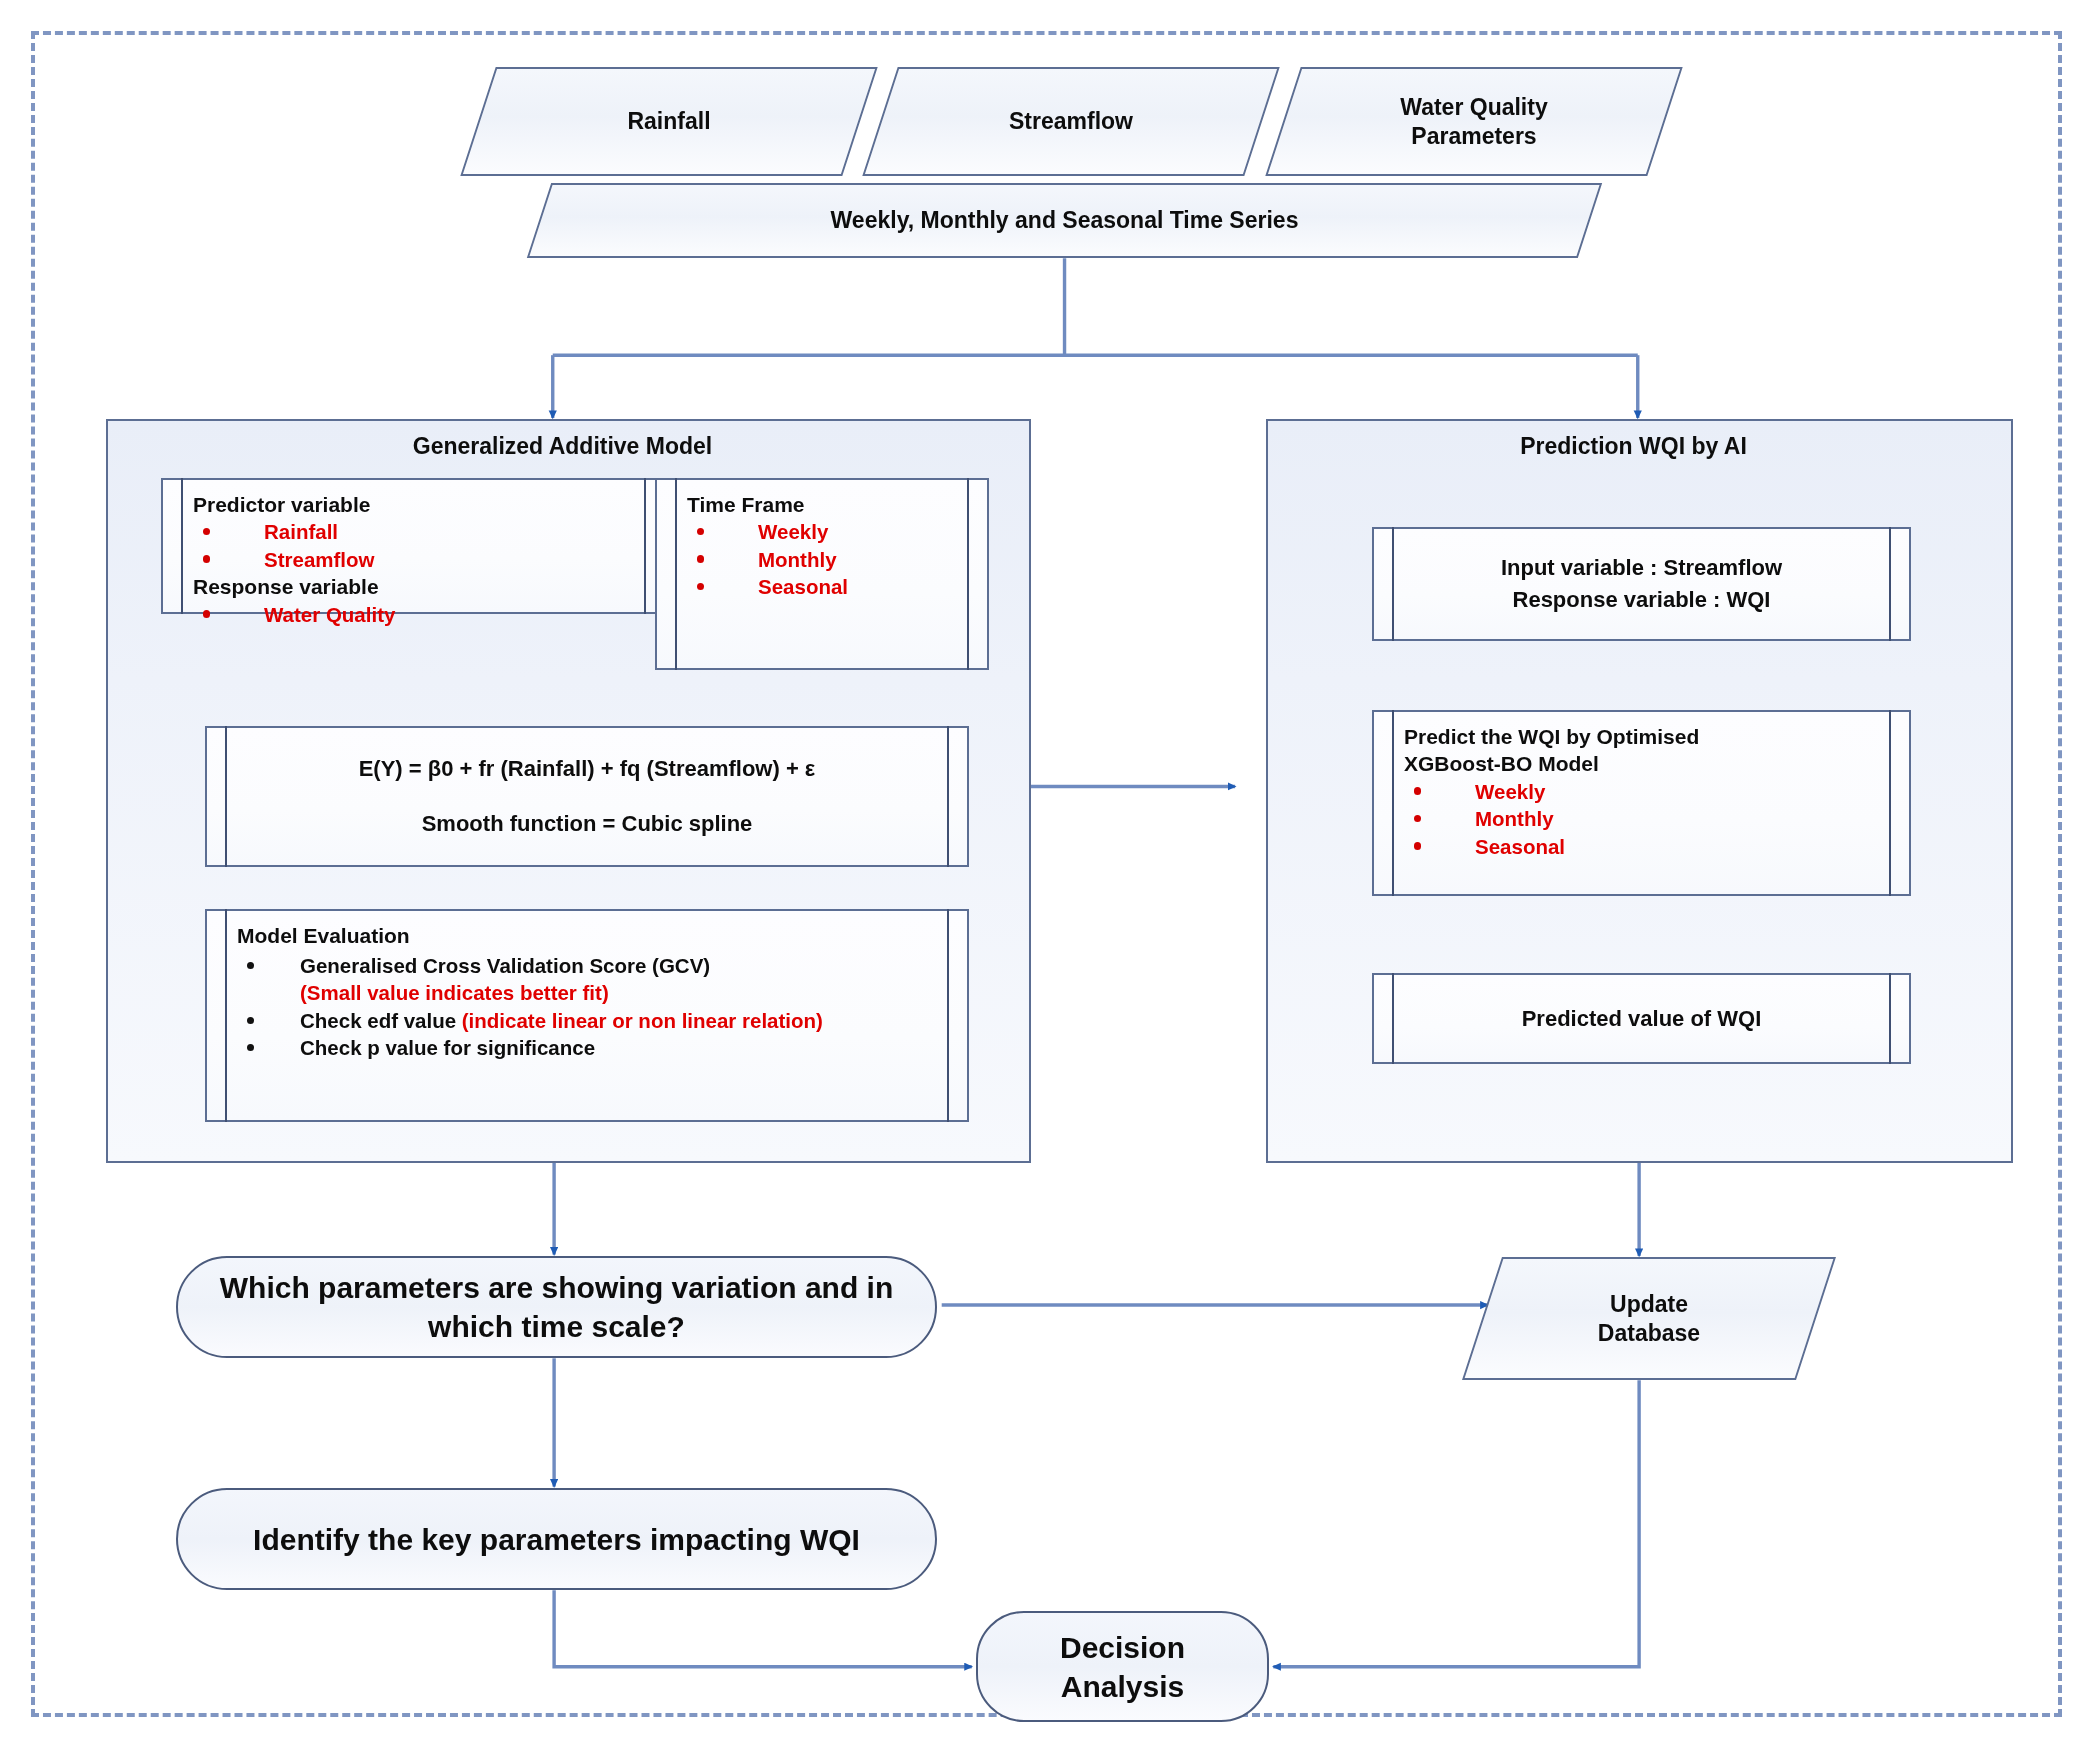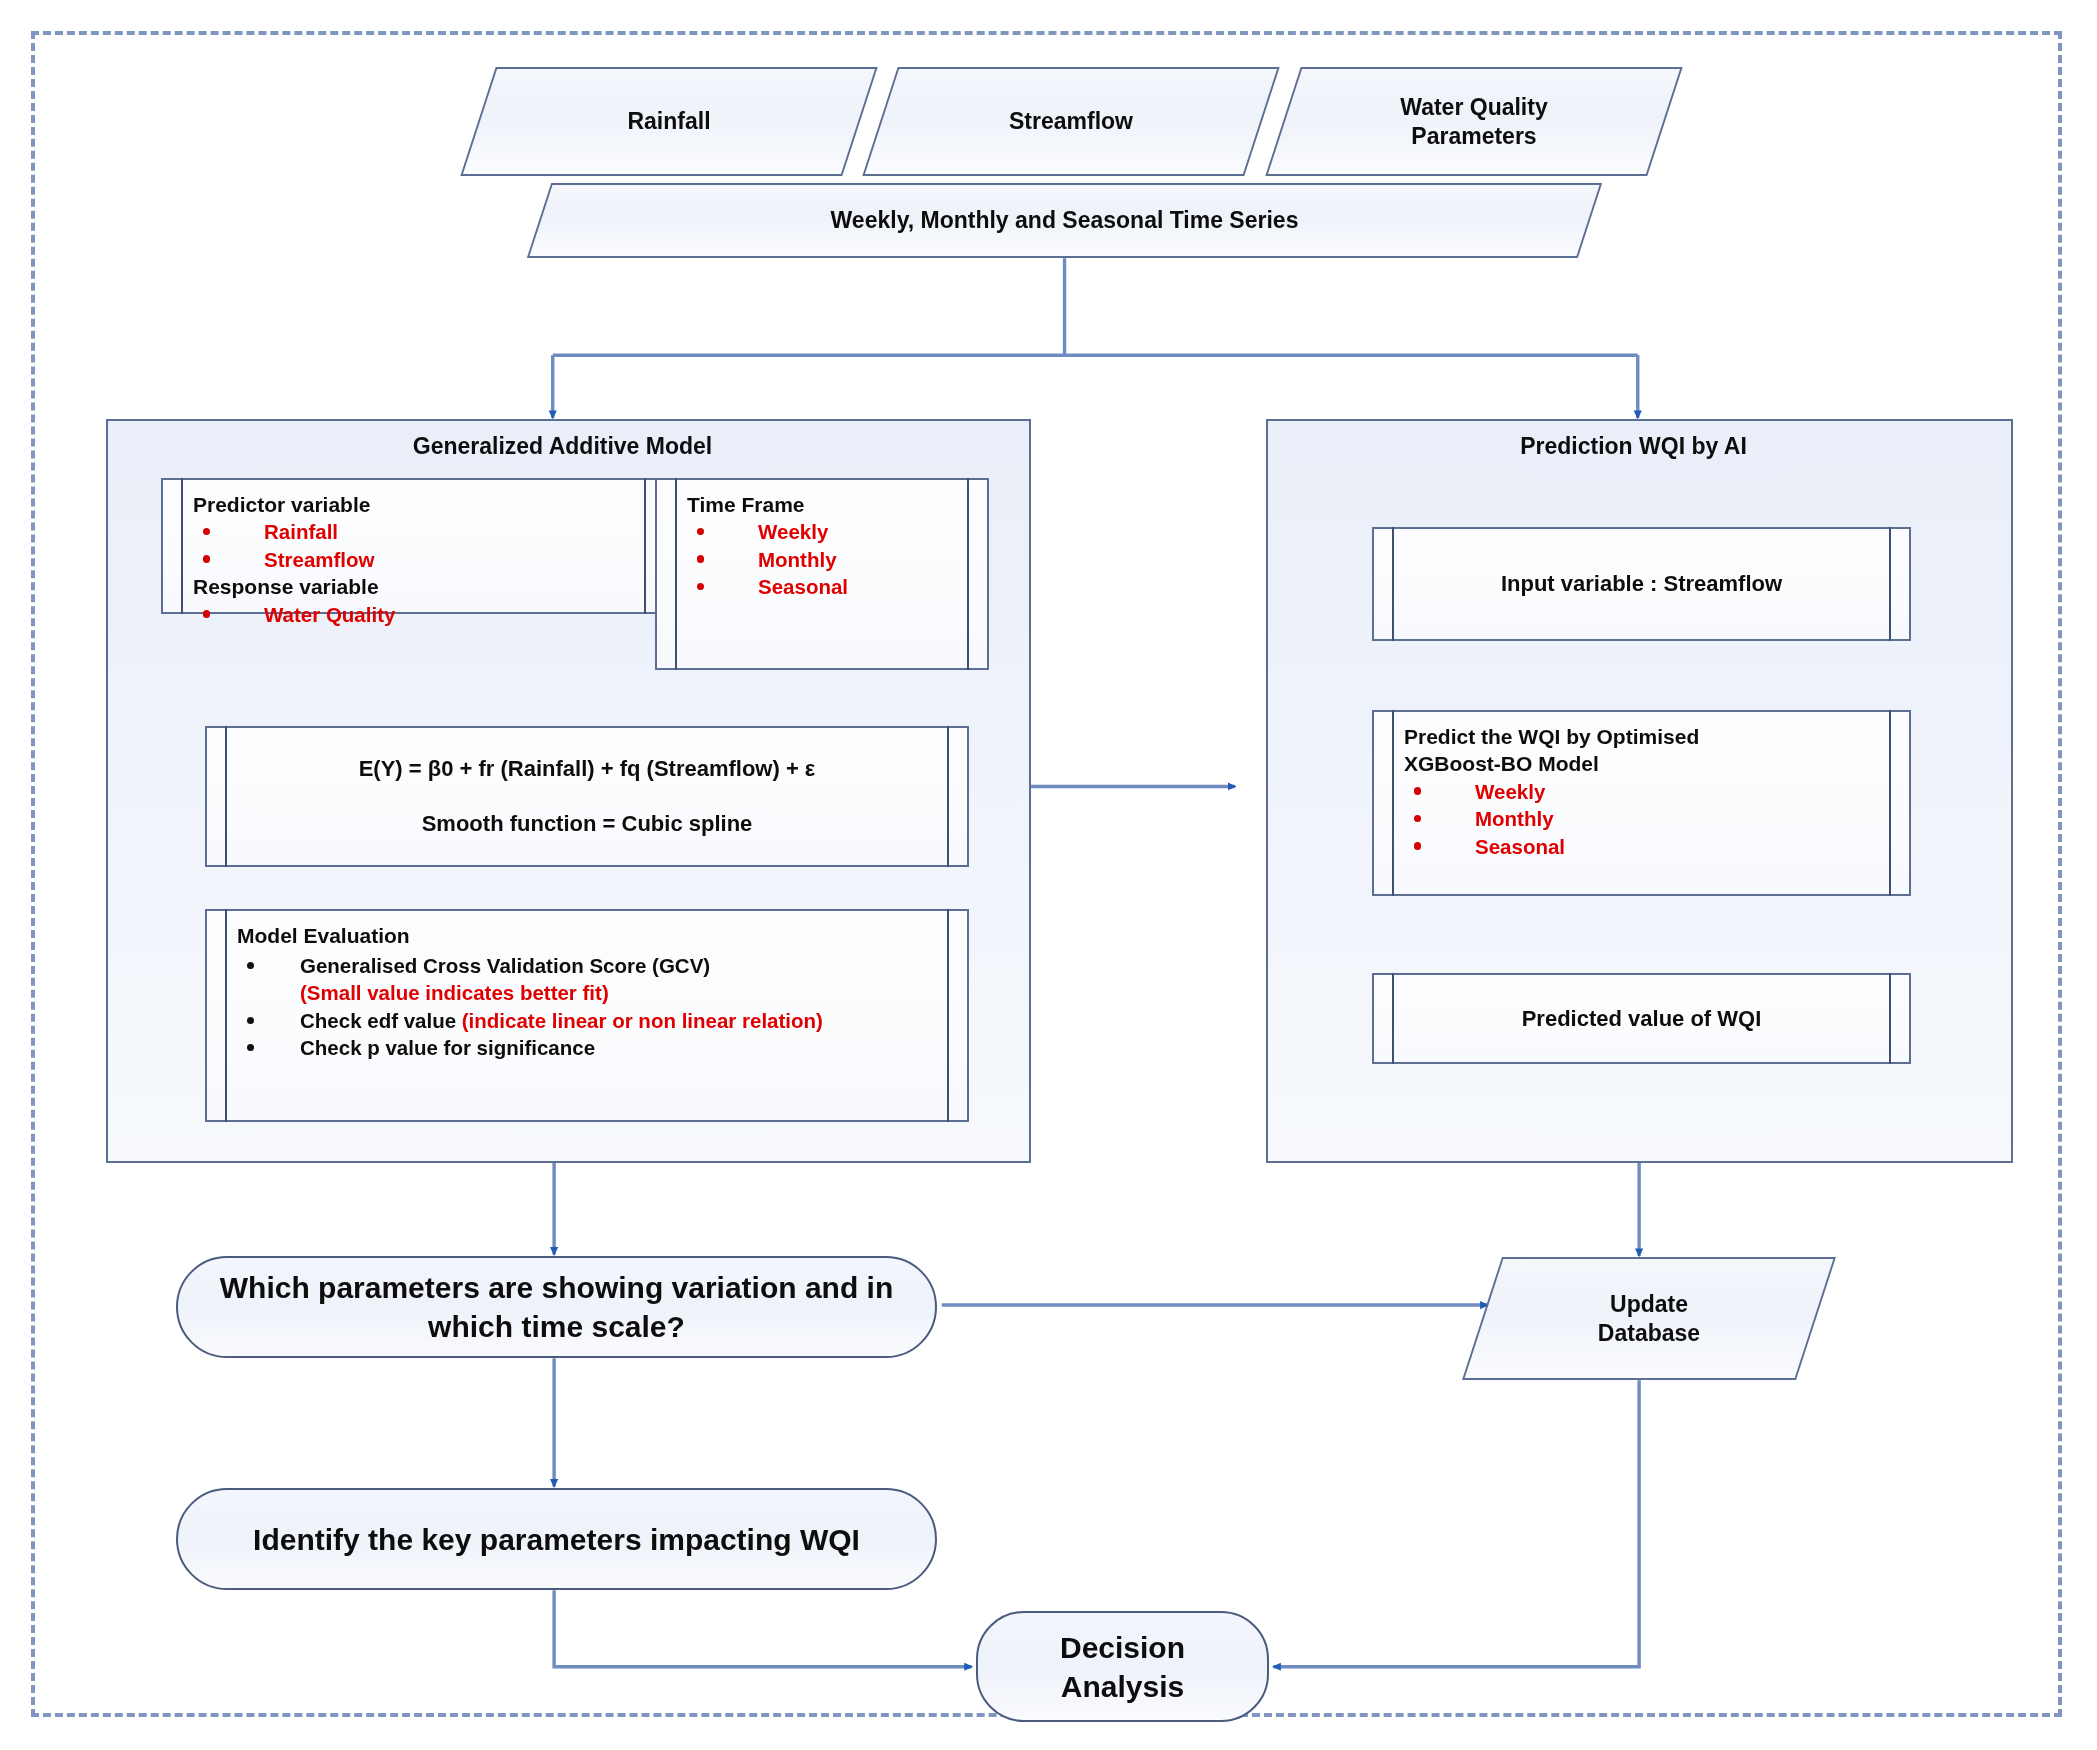--- a/index.html
+++ b/index.html
@@ -280,20 +280,21 @@
     </div>
   </div>
 
   <div class="panel" style="left:1266px; top:419px; width:747px; height:744px;">
     <div class="panel-title">Prediction WQI by AI</div>
   </div>
 
   <div class="proc" style="left:1372px; top:527px; width:539px; height:114px;">
     <div class="inner">
       <div class="ctr">Input variable : Streamflow</div>
+      <div class="ctr">Response variable : WQI</div>
     </div>
   </div>
 
   <div class="proc" style="left:1372px; top:710px; width:539px; height:186px;">
     <div class="inner topal">
       <div class="hdr">Predict the WQI by Optimised</div>
       <div class="hdr">XGBoost-BO Model</div>
       <ul class="bl">
         <li>Weekly</li>
         <li>Monthly</li>

